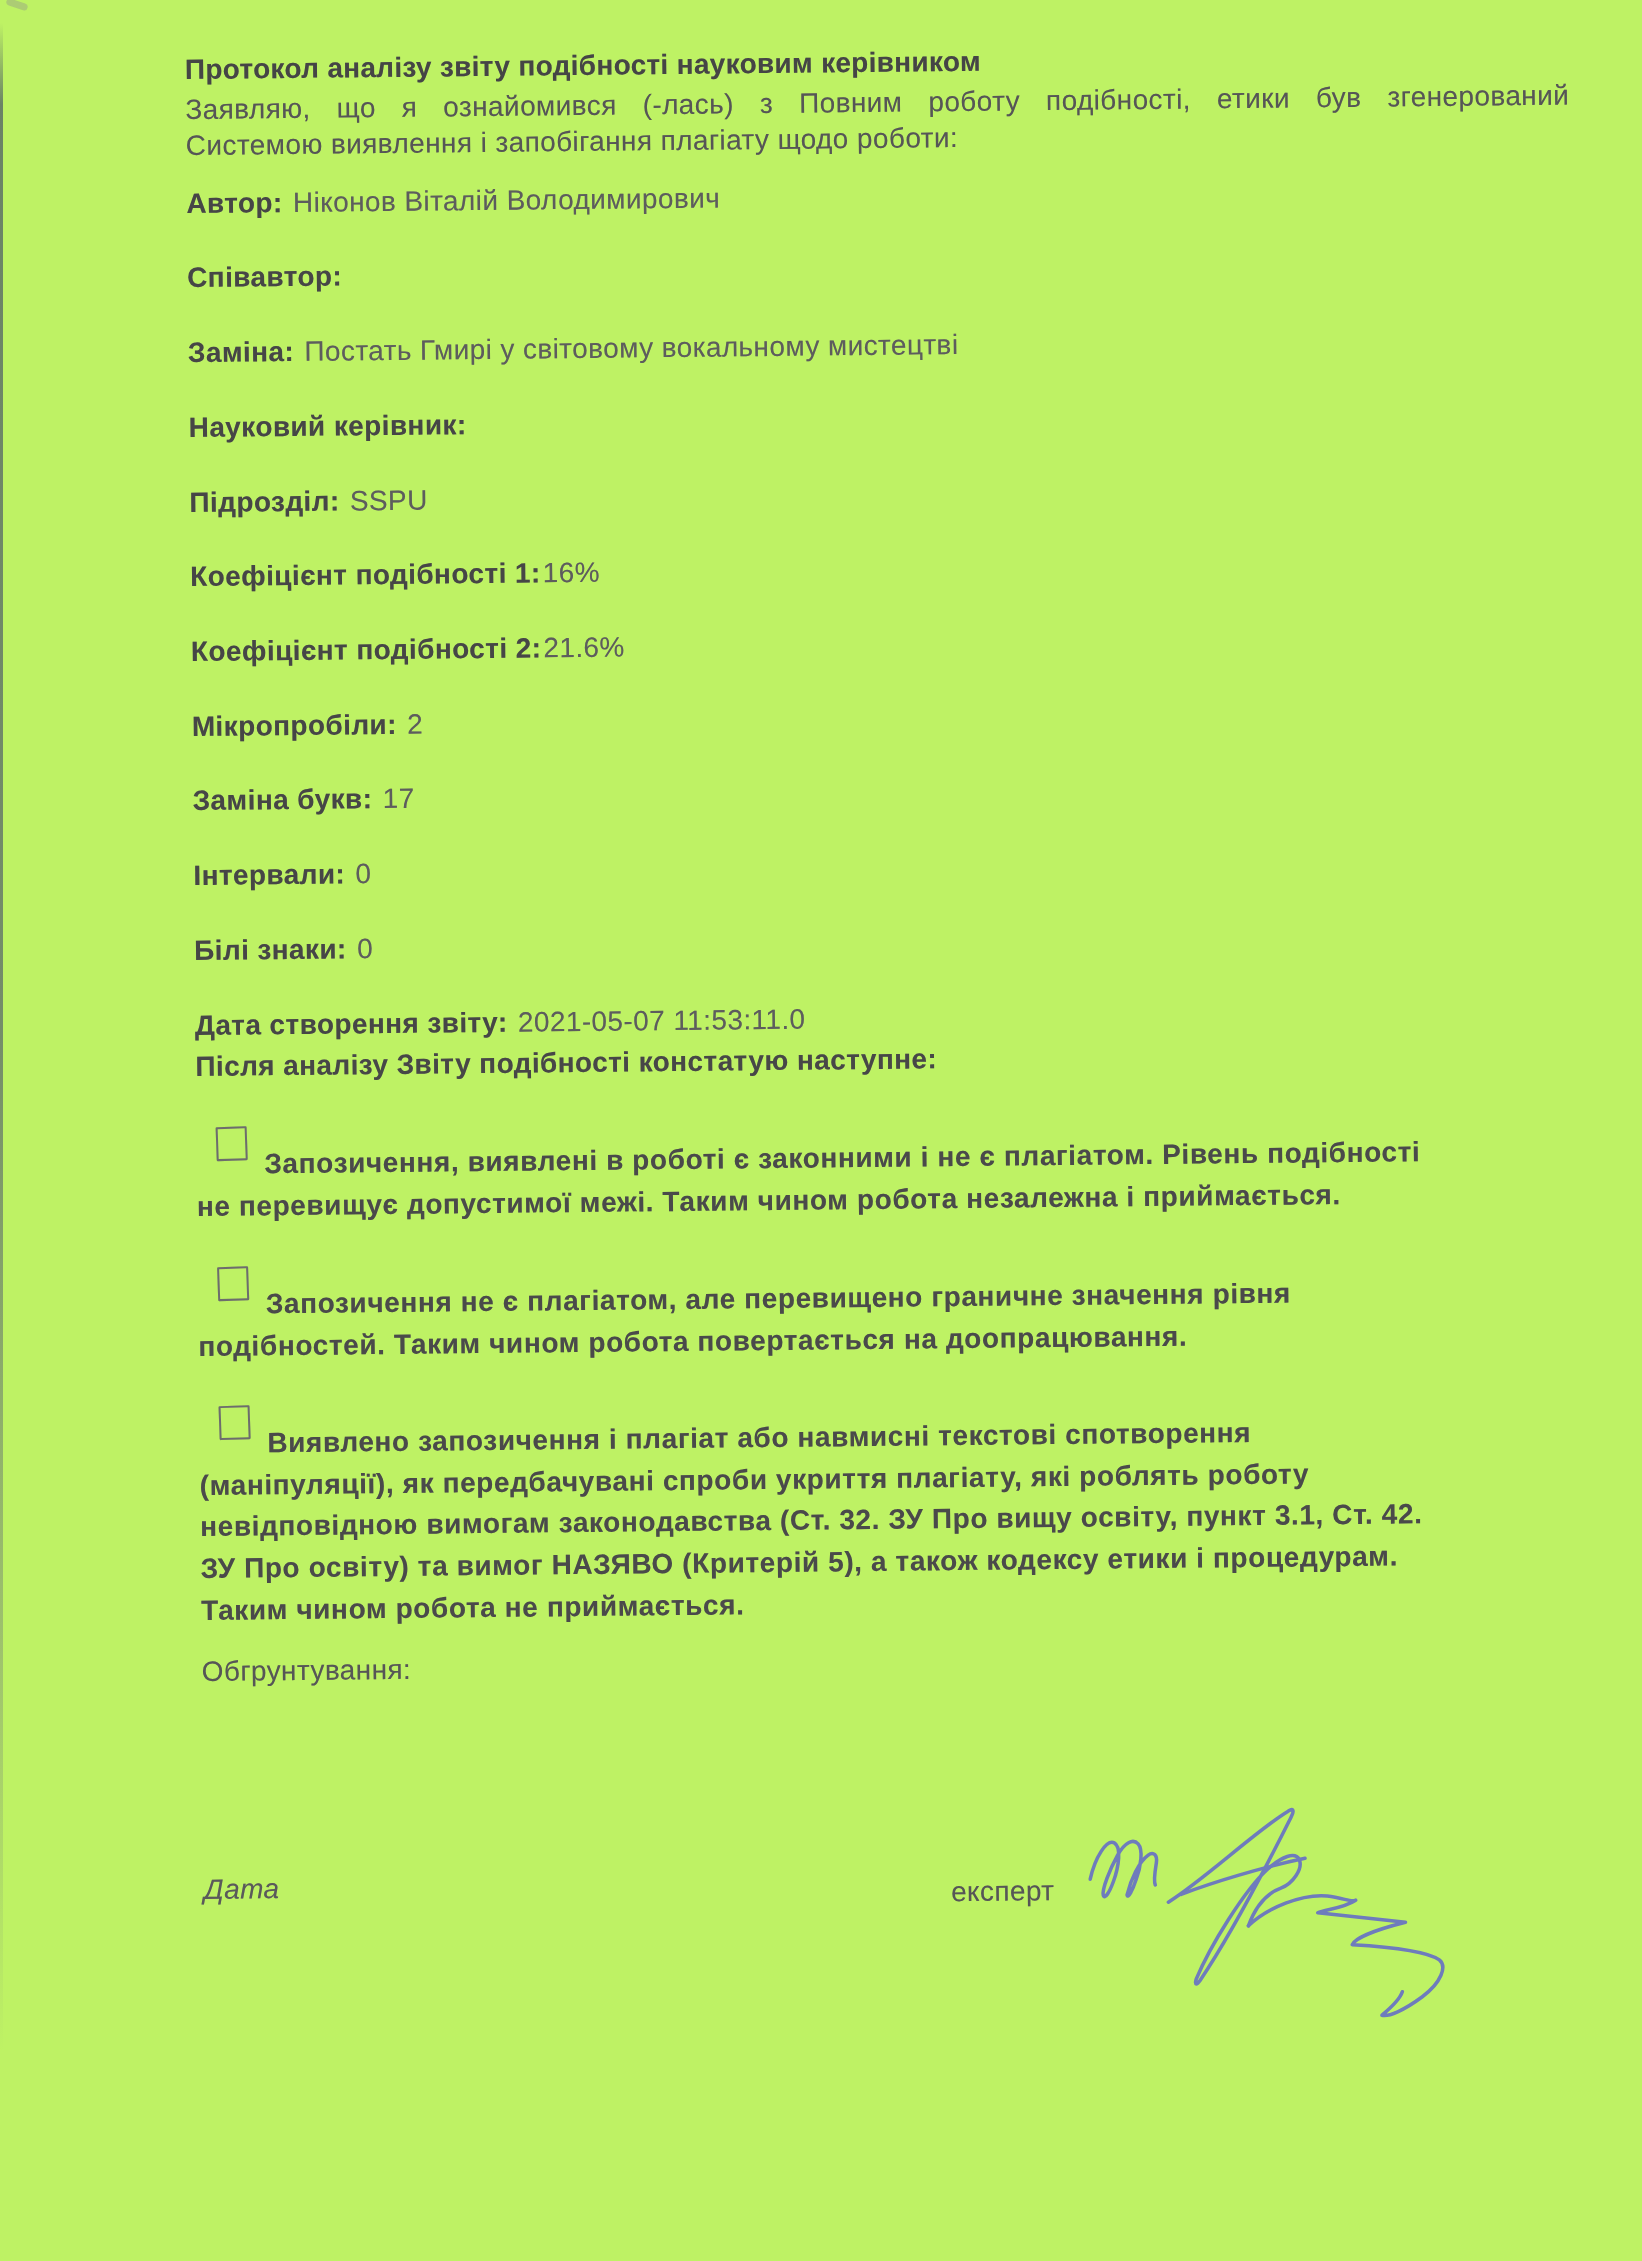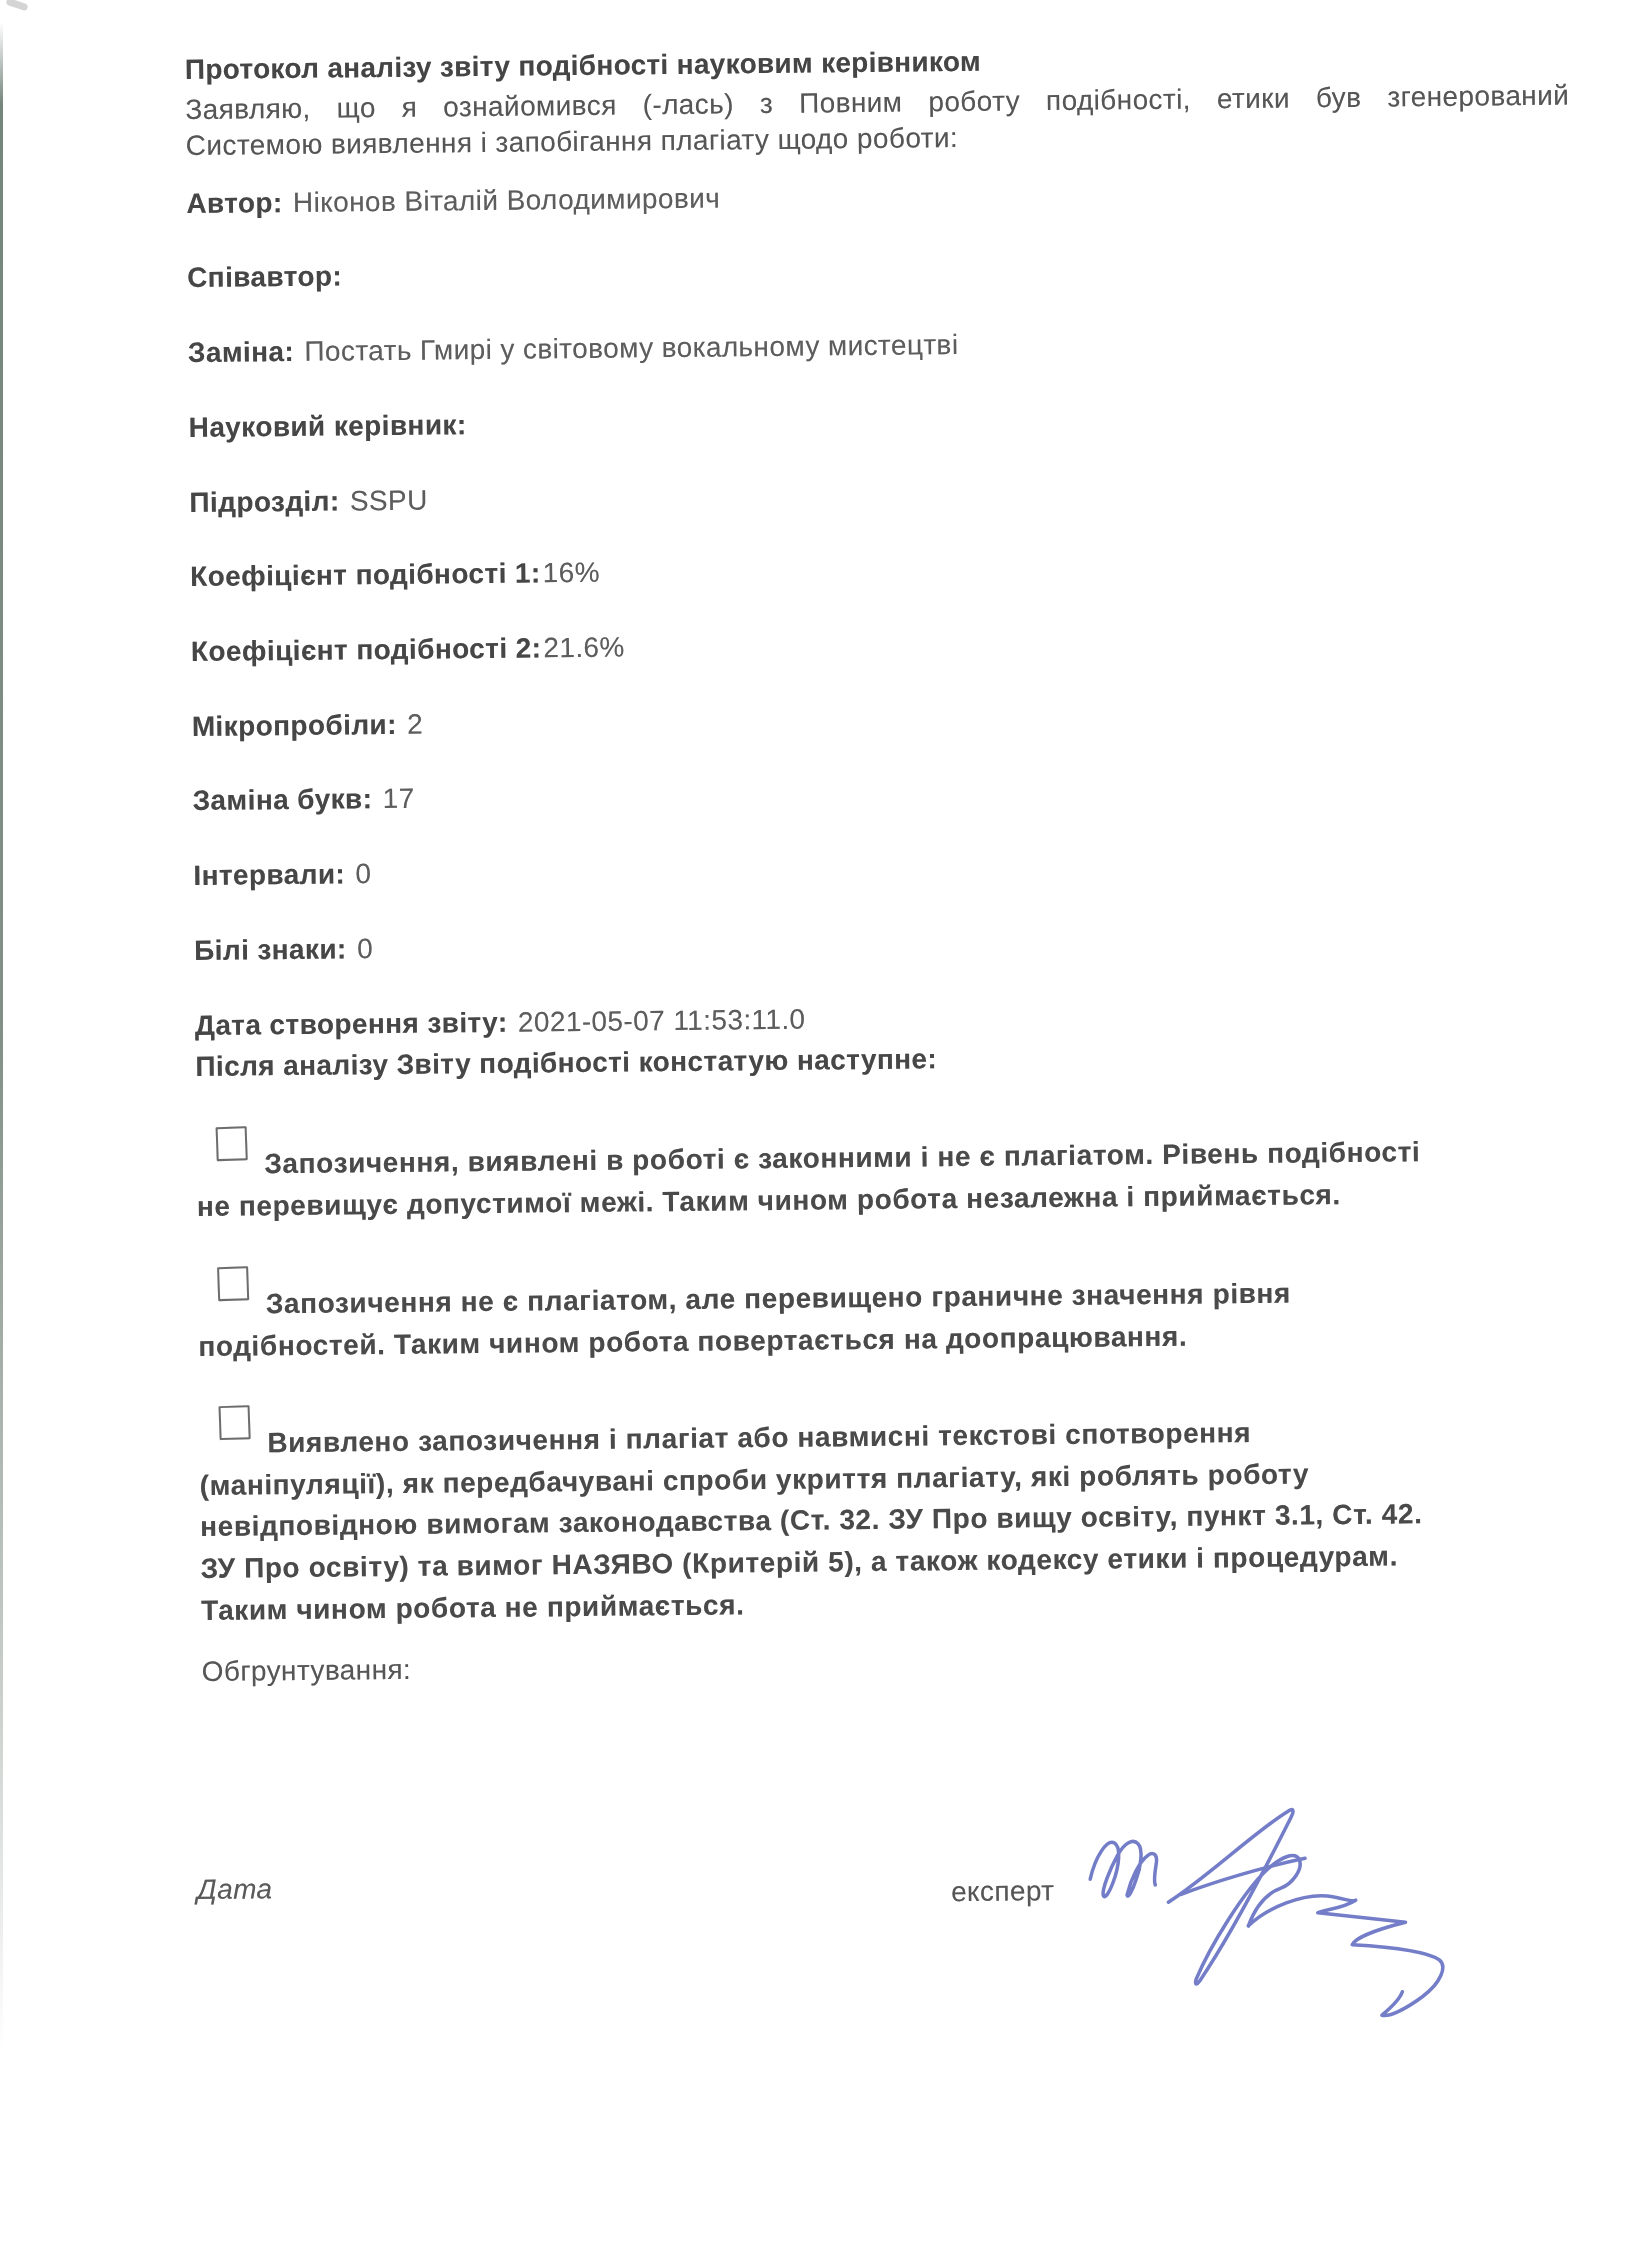--- a/index.html
+++ b/index.html
@@ -1,19 +1,19 @@
 <!DOCTYPE html>
 <html style="font-size:10.3px"><head>
 <meta charset="utf-8">
 <style>
   html,body{margin:0;padding:0;background:#e8e8e8;}
   .page{
     position:relative;
     width:1643px;height:2261px;
-    background:#ffffff;
+    background:#bef264;
     overflow:hidden;
     font-family:"Liberation Sans", sans-serif;
     color:#4f4f4f;
   }
   .tilt{
     position:absolute;left:0;top:0;width:100%;height:100%;
     transform:rotate(-0.6deg);
     transform-origin:193px 77px;
   }
   .line{
@@ -35,21 +35,21 @@
   .field-value{color:#5d5d5d;margin-left:10.3px;}
   .tight .field-value{margin-left:2px;}
   .cb-text{font-weight:bold;color:#4a4a4a;letter-spacing:0.6px;font-size:28px;}
   .checkbox{
     position:absolute;width:27px;height:30px;
     border:2.6px solid #6d6d6d;border-radius:1.3px;
     background:transparent;
     transform:rotate(-1.4deg);
     box-shadow:0 0 0.6px rgba(120,120,120,.5);
   }
-  .italic{font-style:italic;color:#5a5a5a;}
+  .italic{font-style:italic;color:#5a5a5a;margin-left:7px;}
   .edge-strip{
     position:absolute;left:0;top:23px;width:3.2px;height:2029px;
     background:linear-gradient(180deg,
       rgba(105,120,110,0) 0%,
       rgba(92,112,102,.85) 4%,
       rgba(98,116,106,.8) 50%,
       rgba(118,132,122,.4) 82%,
       rgba(130,140,132,0) 100%);
   }
   .corner-mark{

